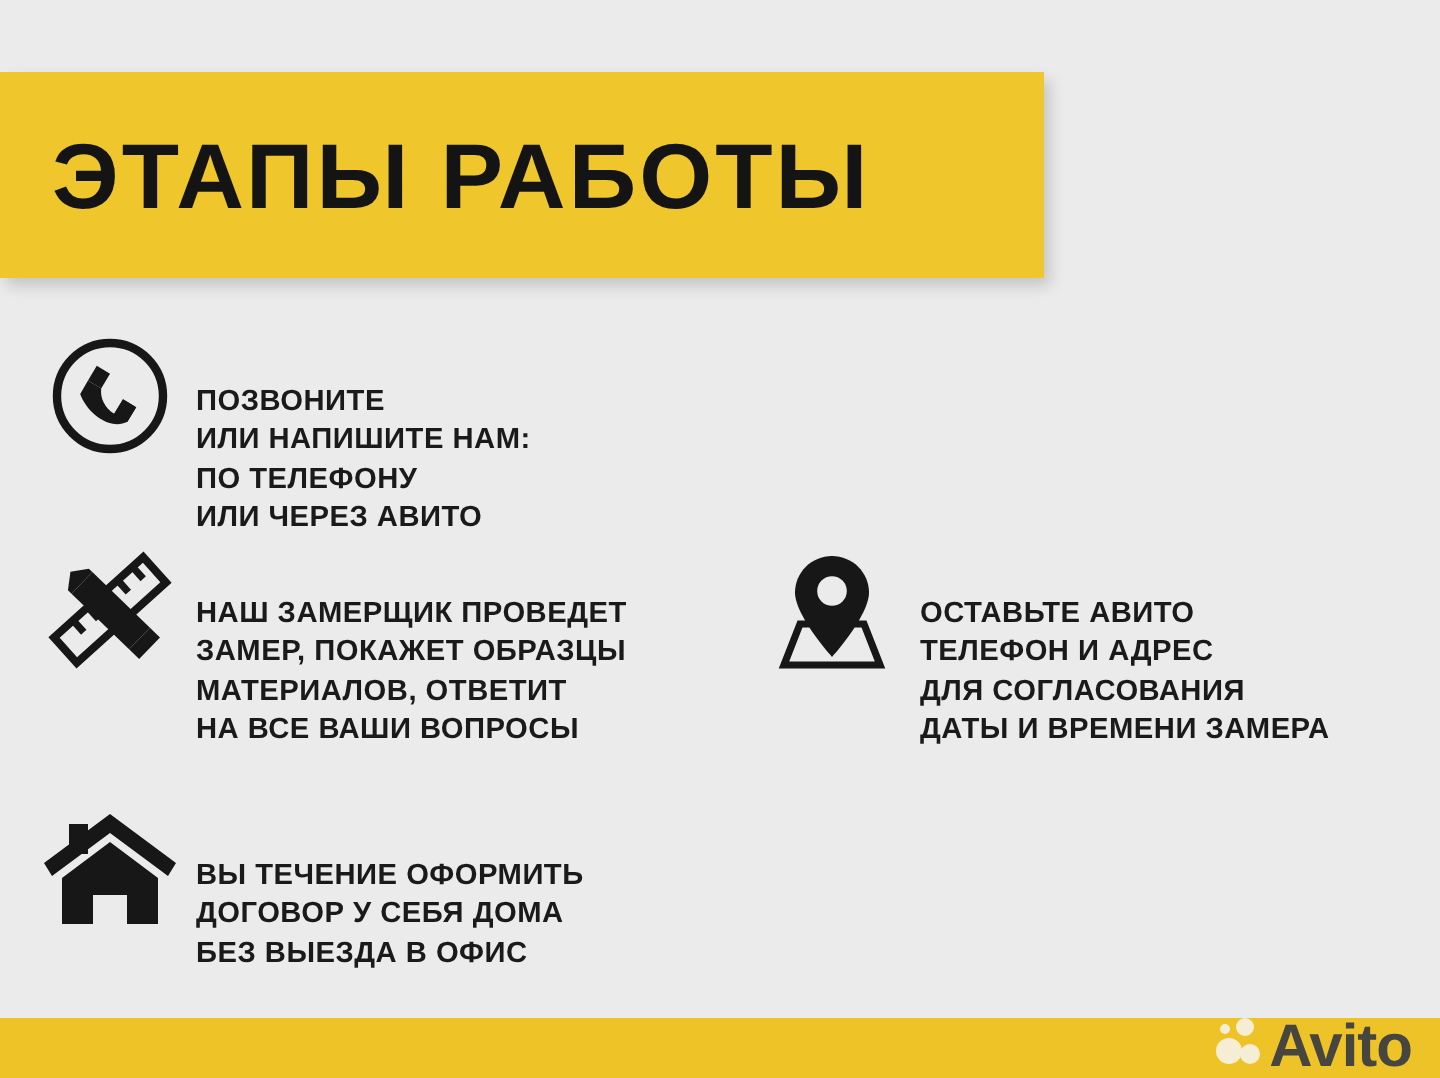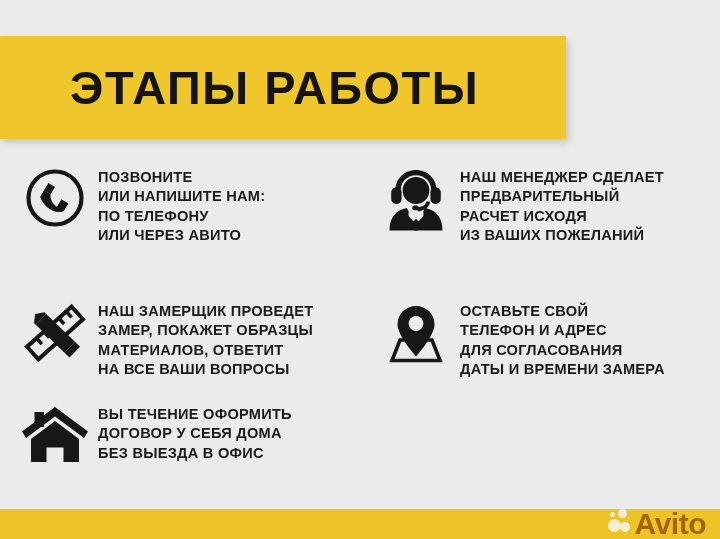--- a/index.html
+++ b/index.html
@@ -25,21 +25,20 @@
   #header-banner {
     position: absolute;
     left: 0;
     top: 36px;
     width: 522px;
     height: 103px;
     background: #efc62c;
     box-shadow: 3px 4px 7px rgba(0,0,0,0.16);
     display: flex;
     align-items: center;
-    padding-left: 44px;
   }
   #poster-title {
     margin-left: 26px;
     font-family: "Liberation Sans", sans-serif;
     font-weight: bold;
     font-size: 46px;
     letter-spacing: 1.5px;
     color: #141414;
     line-height: 1;
     white-space: nowrap;
@@ -70,27 +69,28 @@
   }
   .step-text {
     font-family: "Liberation Sans", sans-serif;
     font-weight: bold;
     font-size: 14.6px;
     line-height: 19.4px;
     letter-spacing: 0.25px;
     color: #1a1a1a;
     white-space: pre-line;
     padding-top: 2px;
+    margin-top: 24px;
   }
 
   
   .col-left  { left: 12px;  width: 350px; }
   .col-right { left: 372px; width: 344px; }
   .row-1 { top: 6px; }
-  .row-2 { top: 140px; }
+  .row-2 { top: 112px; }
   .row-3 { top: 243px; }
 
   .col-left .step-icon  { width: 86px; flex: 0 0 86px; }
   .col-right .step-icon { width: 88px; flex: 0 0 88px; }
 
   
   #bottom-bar {
     position: absolute;
     left: 0;
     top: 509px;
@@ -121,21 +121,21 @@
   }
   #avito-dots i.d1 { width: 13px; height: 13px; left: 0;    top: 11px; }
   #avito-dots i.d2 { width: 10px; height: 10px; left: 12px; top: 14px; }
   #avito-dots i.d3 { width: 9px;  height: 9px;  left: 10px; top: 1px;  }
   #avito-dots i.d4 { width: 5px;  height: 5px;  left: 2px;  top: 4px;  }
   #avito-wordmark {
     font-family: "Liberation Sans", sans-serif;
     font-weight: bold;
     font-size: 30px;
     line-height: 26px;
-    color: #a16207;
+    color: #404040;
     letter-spacing: -0.5px;
   }
 
   svg { display: block; }
 </style>
 </head>
 <body>
 
 <div id="poster">
 
@@ -155,48 +155,20 @@
             <path d="M36.5 31.6 L43.1 35.6 L38.7 42.9 L32.1 38.9 Z"></path>
           </g>
         </svg>
       </div>
       <div class="step-text">ПОЗВОНИТЕ
 ИЛИ НАПИШИТЕ НАМ:
 ПО ТЕЛЕФОНУ
 ИЛИ ЧЕРЕЗ АВИТО</div>
     </div>
 
-    <div class="step-item col-right row-1">
-      <div class="step-icon">
-        <svg width="62" height="64" viewBox="0 0 62 64" aria-hidden="true">
-          <g fill="#171717">
-
-            <path d="M31 2 C19.5 2 10.5 10.8 10.5 21.6 L10.5 27 L15.8 27 L15.8 21.6 C15.8 13.6 22.6 7.2 31 7.2 C39.4 7.2 46.2 13.6 46.2 21.6 L46.2 27 L51.5 27 L51.5 21.6 C51.5 10.8 42.5 2 31 2 Z"></path>
-
-            <rect x="6.2" y="19.5" width="10.4" height="16.5" rx="5"></rect>
-            <rect x="45.4" y="19.5" width="10.4" height="16.5" rx="5"></rect>
-
-            <circle cx="31" cy="22.5" r="13.4"></circle>
-
-            <path d="M45.0 33.4 C45.0 39.4 38.6 43.2 32.6 43.2 L32.6 39.0 C37.0 39.0 41.1 37.0 41.1 33.4 Z"></path>
-            <rect x="27.2" y="37.6" width="6.6" height="4.6" rx="2.3"></rect>
-
-            <path d="M21.4 40.0 L31 52.0 L40.6 40.0 C51.5 42.6 57.5 49.6 57.5 62.5 L4.5 62.5 C4.5 49.6 10.5 42.6 21.4 40.0 Z"></path>
-          </g>
-
-          <path d="M23.6 41.6 L31 51.0 L38.4 41.6 L38.4 48.0 L33.4 53.6 L28.6 53.6 L23.6 48.0 Z" fill="#ebebeb"></path>
-
-          <path d="M31 50.4 L34.0 54.2 L32.6 62.5 L29.4 62.5 L28.0 54.2 Z" fill="#171717"></path>
-        </svg>
-      </div>
-      <div class="step-text">НАШ МЕНЕДЖЕР СДЕЛАЕТ
-ПРЕДВАРИТЕЛЬНЫЙ
-РАСЧЕТ ИСХОДЯ
-ИЗ ВАШИХ ПОЖЕЛАНИЙ</div>
-    </div>
 
     <div class="step-item col-left row-2">
       <div class="step-icon">
         <svg width="64" height="62" viewBox="0 0 64 62" aria-hidden="true">
 
           <g transform="rotate(-42 32 31)">
             <rect x="2" y="22.5" width="60" height="17" fill="none" stroke="#171717" stroke-width="4"></rect>
             <rect x="13" y="22.5" width="3.6" height="8" fill="#171717"></rect>
             <rect x="23" y="22.5" width="3.6" height="8" fill="#171717"></rect>
             <rect x="33" y="22.5" width="3.6" height="8" fill="#171717"></rect>
@@ -220,21 +192,21 @@
     <div class="step-item col-right row-2">
       <div class="step-icon">
         <svg width="64" height="62" viewBox="0 0 64 62" aria-hidden="true">
 
           <path d="M16 38 L48 38 L56 58.5 L8 58.5 Z" fill="none" stroke="#171717" stroke-width="3.6" stroke-linejoin="miter"></path>
 
           <path d="M32 4 C21.8 4 13.5 12.2 13.5 22.3 C13.5 34.0 32 54.5 32 54.5 C32 54.5 50.5 34.0 50.5 22.3 C50.5 12.2 42.2 4 32 4 Z" fill="#171717"></path>
           <circle cx="32" cy="21.5" r="7.4" fill="#ebebeb"></circle>
         </svg>
       </div>
-      <div class="step-text">ОСТАВЬТЕ СВОЙ
+      <div class="step-text">ОСТАВЬТЕ АВИТО
 ТЕЛЕФОН И АДРЕС
 ДЛЯ  СОГЛАСОВАНИЯ
 ДАТЫ И ВРЕМЕНИ ЗАМЕРА</div>
     </div>
 
     <div class="step-item col-left row-3">
       <div class="step-icon">
         <svg width="66" height="58" viewBox="0 0 66 58" aria-hidden="true">
           <g fill="#171717">
 

